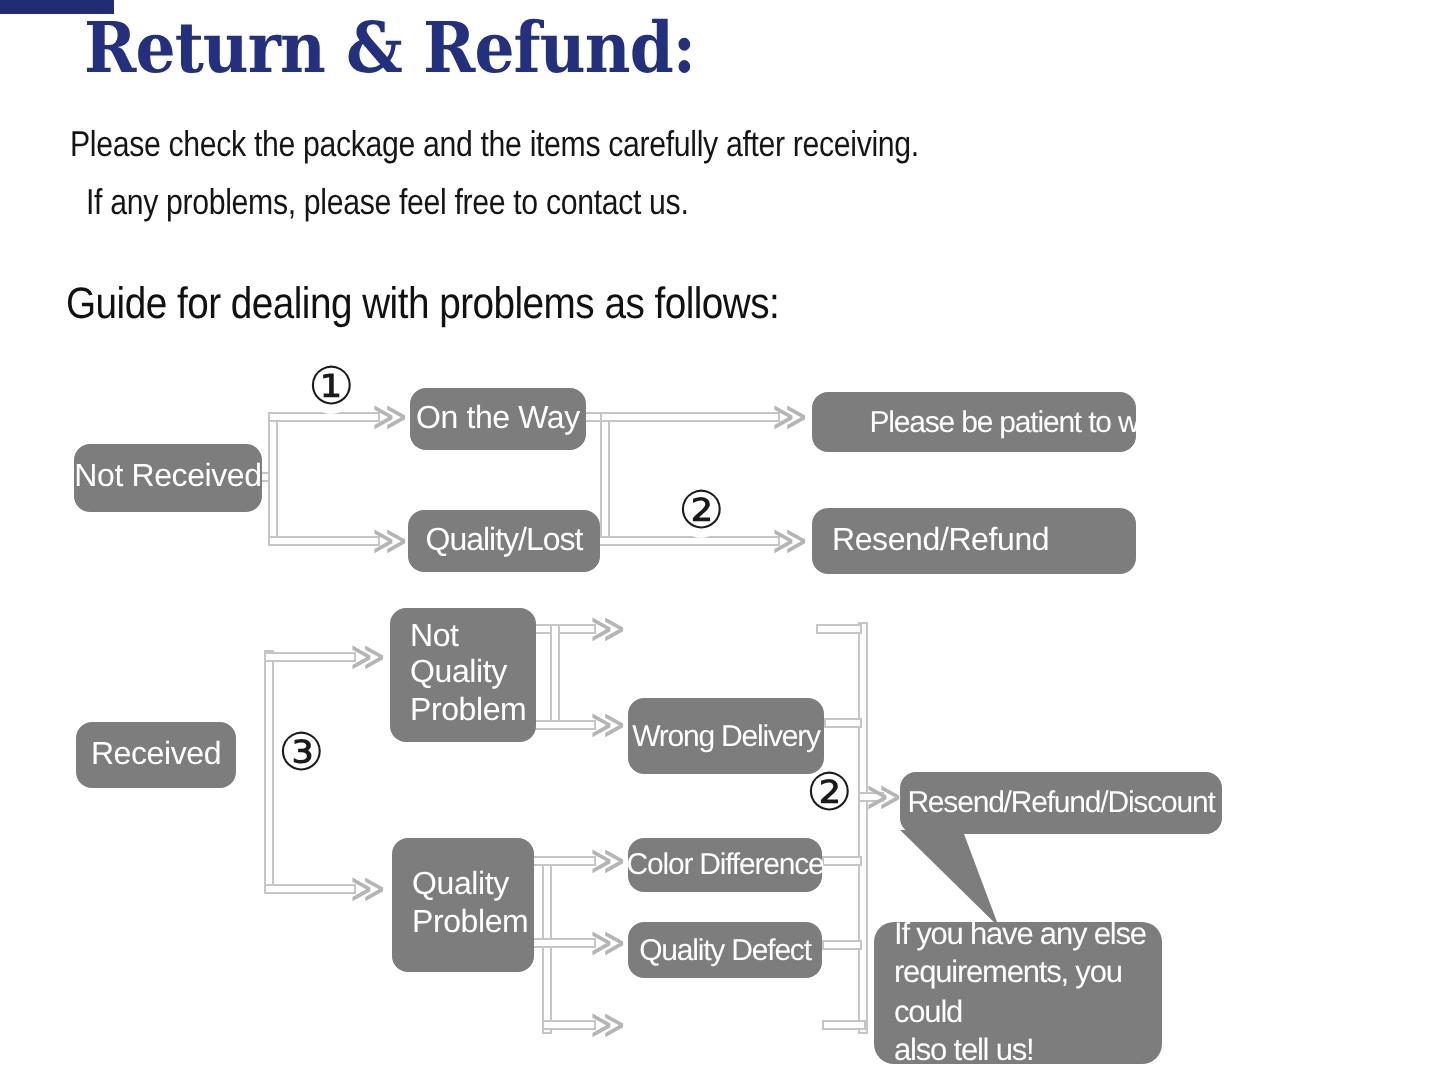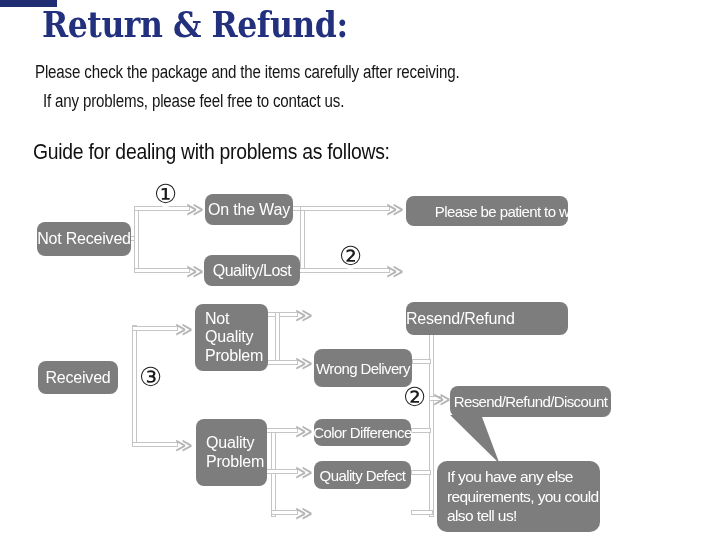--- a/index.html
+++ b/index.html
@@ -27,21 +27,21 @@
   
   .ln{position:absolute;background:#fff;border:1px solid #c5c5c5;box-sizing:border-box;z-index:1;}
   .h{height:5px;}
   .v{width:5px;}
   
   .node{
     position:absolute;background:#7d7d7d;color:#fff;border-radius:8px;
     display:flex;align-items:center;justify-content:center;
     font-size:16px;letter-spacing:-0.2px;z-index:2;box-sizing:border-box;white-space:nowrap;
   }
-  .node.left{justify-content:flex-start;margin-top:48px;}
+  .node.left{justify-content:flex-start;padding-left:10px;}
   .node.multi{white-space:pre-line;justify-content:flex-start;padding-left:10px;line-height:1.15;text-align:left;}
   .node.sm{font-size:15px;letter-spacing:-0.6px;}
   .bubble{border-radius:10px;}
   #tail{
     position:absolute;left:449px;top:415px;width:52px;height:50px;background:#7d7d7d;z-index:2;
     clip-path:polygon(2% 0,62% 0,97% 97%);
   }
   
   .arrow{
     position:absolute;color:#b5b5b5;font-size:17px;font-weight:bold;line-height:20px;
@@ -125,17 +125,17 @@
   <div class="node" style="left:38px;top:361px;width:80px;height:33px;">Received</div>
   <div class="node sm" style="left:314px;top:349px;width:98px;height:38px;">Wrong Delivery</div>
 
   <div class="node multi" style="left:196px;top:419px;width:71px;height:67px;">Quality
 Problem</div>
   <div class="node sm" style="left:314px;top:419px;width:97px;height:27px;">Color Difference</div>
   <div class="node sm" style="left:314px;top:461px;width:97px;height:28px;">Quality Defect</div>
   <div class="node sm" style="left:450px;top:386px;width:161px;height:31px;">Resend/Refund/Discount</div>
 
   <div id="tail"></div>
-  <div class="node multi bubble sm" style="left:437px;top:461px;width:163px;height:71px;line-height:1.25;font-size:15.5px;">If you have any else
+  <div class="node multi bubble sm" style="left:437px;top:461px;width:144px;height:71px;line-height:1.25;font-size:15.5px;">If you have any else
 requirements, you could
 also tell us!</div>
 
 </div>
 
 </body></html>

